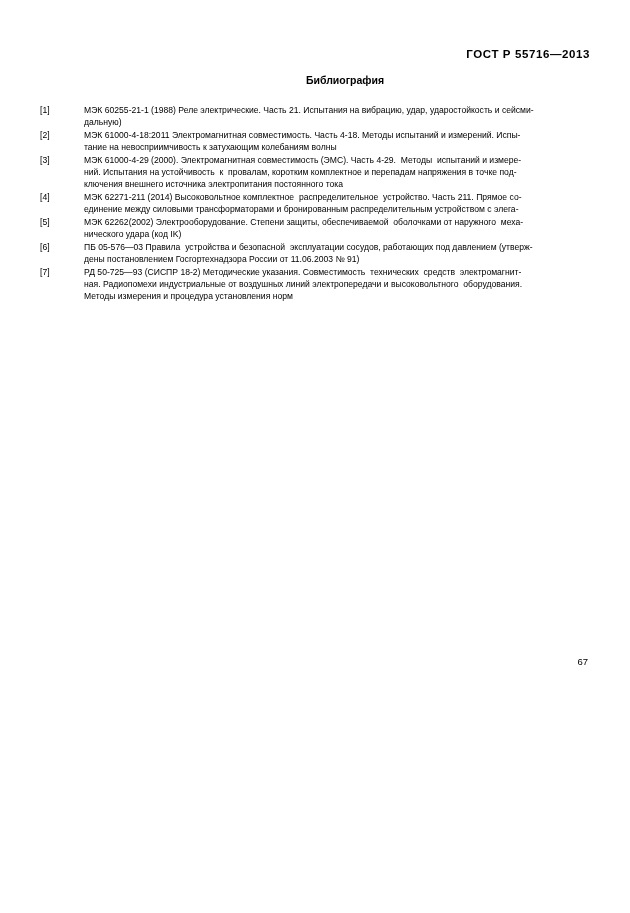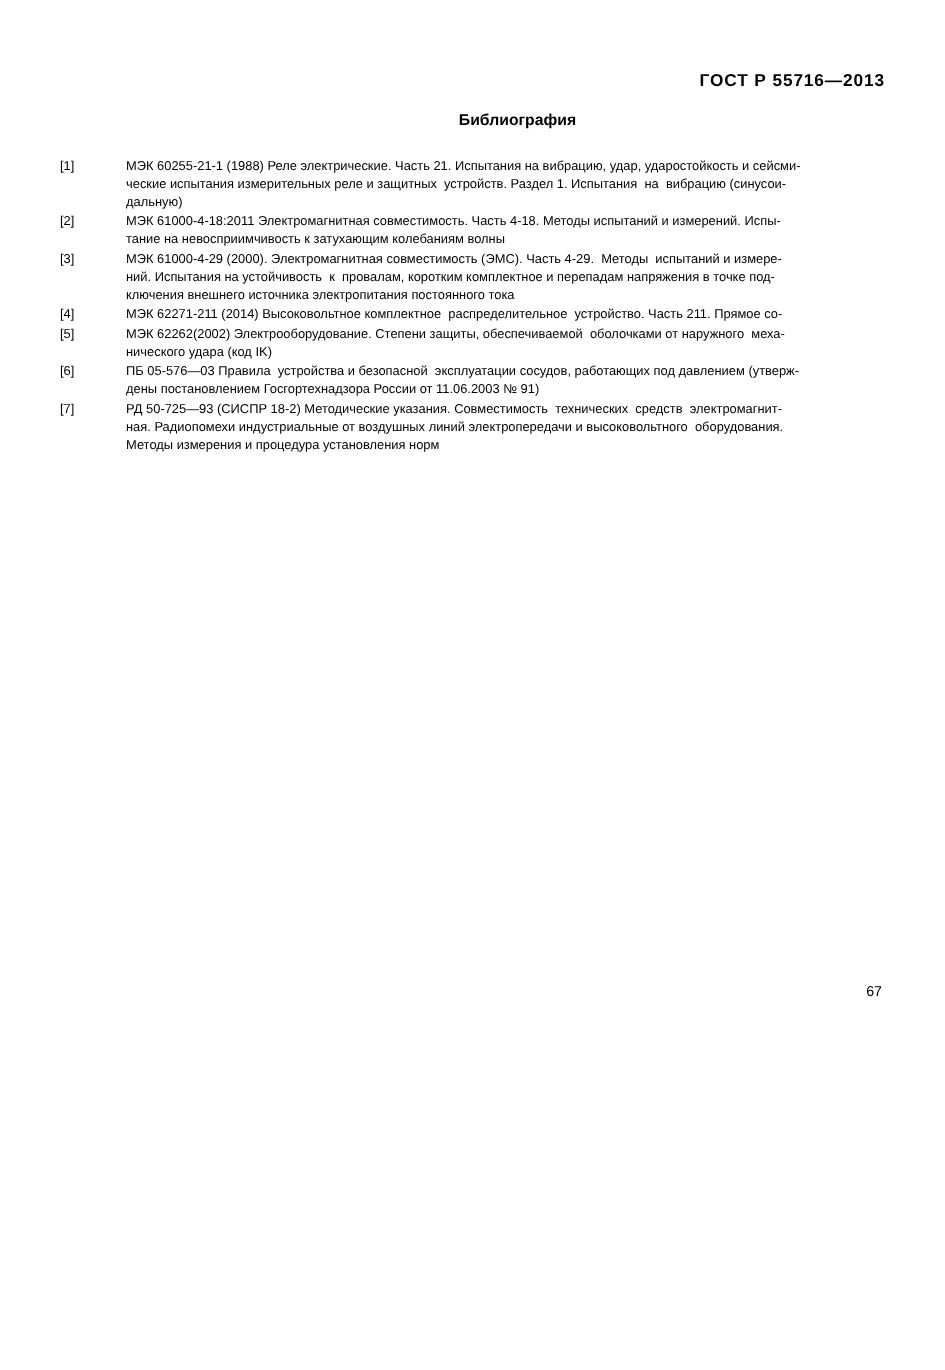--- a/index.html
+++ b/index.html
@@ -85,21 +85,20 @@
   <div class="std-header">ГОСТ Р 55716—2013</div>
 
   <div class="doc-title">Библиография</div>
 
   <div class="biblio">
 
     <div class="entry">
       <span class="num">[1]</span>
       <span class="body">
         <span class="line just">МЭК 60255-21-1 (1988) Реле электрические. Часть 21. Испытания на вибрацию, удар, ударостойкость и сейсми-</span>
-        <span class="line just">ческие испытания измерительных реле и защитных  устройств. Раздел 1. Испытания  на  вибрацию (синусои-</span>
         <span class="line">дальную)</span>
       </span>
     </div>
 
     <div class="entry">
       <span class="num">[2]</span>
       <span class="body">
         <span class="line just">МЭК 61000-4-18:2011 Электромагнитная совместимость. Часть 4-18. Методы испытаний и измерений. Испы-</span>
         <span class="line">тание на невосприимчивость к затухающим колебаниям волны</span>
       </span>
@@ -111,20 +110,21 @@
         <span class="line just">МЭК 61000-4-29 (2000). Электромагнитная совместимость (ЭМС). Часть 4-29.  Методы  испытаний и измере-</span>
         <span class="line just">ний. Испытания на устойчивость  к  провалам, коротким комплектное и перепадам напряжения в точке под-</span>
         <span class="line">ключения внешнего источника электропитания постоянного тока</span>
       </span>
     </div>
 
     <div class="entry">
       <span class="num">[4]</span>
       <span class="body">
         <span class="line just">МЭК 62271-211 (2014) Высоковольтное комплектное  распределительное  устройство. Часть 211. Прямое со-</span>
+        <span class="line just">единение между силовыми трансформаторами и бронированным распределительным устройством с элега-</span>
       </span>
     </div>
 
     <div class="entry">
       <span class="num">[5]</span>
       <span class="body">
         <span class="line just">МЭК 62262(2002) Электрооборудование. Степени защиты, обеспечиваемой  оболочками от наружного  меха-</span>
         <span class="line">нического удара (код IK)</span>
       </span>
     </div>

